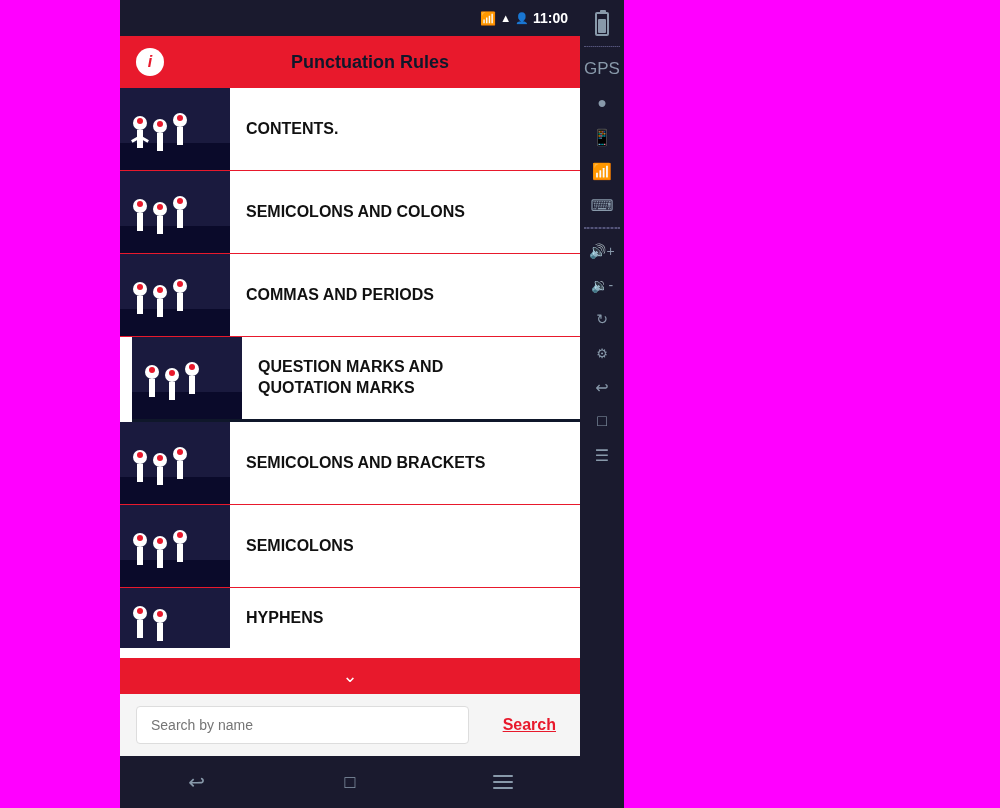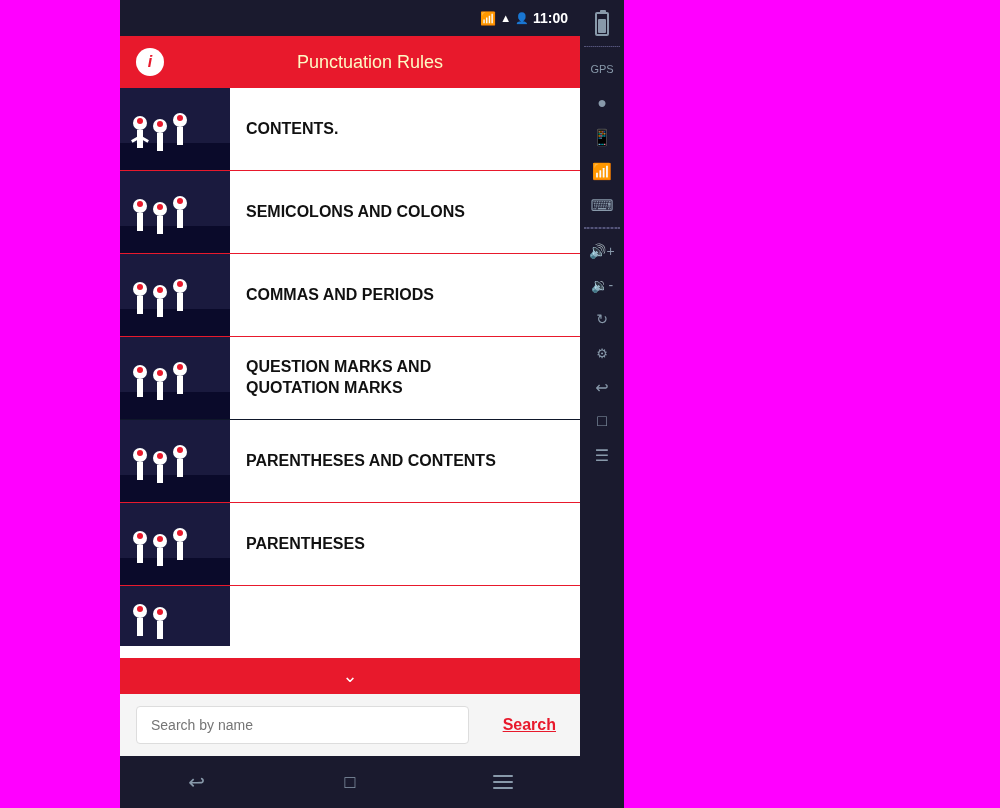--- a/index.html
+++ b/index.html
@@ -75,23 +75,23 @@
       justify-content: center;
       color: #e8192c;
       font-weight: bold;
       font-size: 16px;
       font-style: italic;
       margin-right: 12px;
       flex-shrink: 0;
     }
 
     .app-title {
-      color: #fef9c3;
+      color: #0f172a;
       font-size: 18px;
-      font-weight: normal;
+      font-weight: bold;
       flex: 1;
       text-align: center;
     }
 
     
     .content-list {
       flex: 1;
       background: white;
       overflow: hidden;
     }
@@ -349,21 +349,21 @@
             <rect x="37" y="45" width="6" height="18" fill="white"></rect>
             <circle cx="40" cy="36" r="3" fill="#e8192c"></circle>
             <circle cx="60" cy="32" r="7" fill="white"></circle>
             <rect x="57" y="39" width="6" height="18" fill="white"></rect>
             <circle cx="60" cy="30" r="3" fill="#e8192c"></circle>
           </svg>
         </div>
         <div class="list-item-text">COMMAS AND PERIODS</div>
       </div>
 
-      <div class="list-item" style="border-bottom: 1px solid #0f172a;">
+      <div class="list-item" style="border-bottom: 3px solid #0f172a; margin-left: 12px;">
         <div class="list-item-thumb">
           <svg class="thumb-svg" viewBox="0 0 110 82" xmlns="http://www.w3.org/2000/svg">
             <rect width="110" height="82" fill="#1a1a3e"></rect>
             <rect x="0" y="55" width="110" height="27" fill="#0a0a2a"></rect>
             <circle cx="20" cy="35" r="7" fill="white"></circle>
             <rect x="17" y="42" width="6" height="18" fill="white"></rect>
             <circle cx="20" cy="33" r="3" fill="#e8192c"></circle>
             <circle cx="40" cy="38" r="7" fill="white"></circle>
             <rect x="37" y="45" width="6" height="18" fill="white"></rect>
             <circle cx="40" cy="36" r="3" fill="#e8192c"></circle>
@@ -384,54 +384,55 @@
             <rect x="17" y="42" width="6" height="18" fill="white"></rect>
             <circle cx="20" cy="33" r="3" fill="#e8192c"></circle>
             <circle cx="40" cy="38" r="7" fill="white"></circle>
             <rect x="37" y="45" width="6" height="18" fill="white"></rect>
             <circle cx="40" cy="36" r="3" fill="#e8192c"></circle>
             <circle cx="60" cy="32" r="7" fill="white"></circle>
             <rect x="57" y="39" width="6" height="18" fill="white"></rect>
             <circle cx="60" cy="30" r="3" fill="#e8192c"></circle>
           </svg>
         </div>
-        <div class="list-item-text">PARENTHESES AND CONTENTS</div>
+        <div class="list-item-text">SEMICOLONS AND BRACKETS</div>
       </div>
 
       <div class="list-item">
         <div class="list-item-thumb">
           <svg class="thumb-svg" viewBox="0 0 110 82" xmlns="http://www.w3.org/2000/svg">
             <rect width="110" height="82" fill="#1a1a3e"></rect>
             <rect x="0" y="55" width="110" height="27" fill="#0a0a2a"></rect>
             <circle cx="20" cy="35" r="7" fill="white"></circle>
             <rect x="17" y="42" width="6" height="18" fill="white"></rect>
             <circle cx="20" cy="33" r="3" fill="#e8192c"></circle>
             <circle cx="40" cy="38" r="7" fill="white"></circle>
             <rect x="37" y="45" width="6" height="18" fill="white"></rect>
             <circle cx="40" cy="36" r="3" fill="#e8192c"></circle>
             <circle cx="60" cy="32" r="7" fill="white"></circle>
             <rect x="57" y="39" width="6" height="18" fill="white"></rect>
             <circle cx="60" cy="30" r="3" fill="#e8192c"></circle>
           </svg>
         </div>
-        <div class="list-item-text">PARENTHESES</div>
+        <div class="list-item-text">SEMICOLONS</div>
       </div>
 
       <div class="list-item" style="border-bottom: none; min-height: 60px; overflow: hidden;">
         <div class="list-item-thumb" style="height:60px;">
           <svg viewBox="0 0 110 60" width="110" height="60" xmlns="http://www.w3.org/2000/svg">
             <rect width="110" height="60" fill="#1a1a3e"></rect>
             <circle cx="20" cy="25" r="7" fill="white"></circle>
             <rect x="17" y="32" width="6" height="18" fill="white"></rect>
             <circle cx="20" cy="23" r="3" fill="#e8192c"></circle>
             <circle cx="40" cy="28" r="7" fill="white"></circle>
             <rect x="37" y="35" width="6" height="18" fill="white"></rect>
             <circle cx="40" cy="26" r="3" fill="#e8192c"></circle>
           </svg>
         </div>
+        <div class="list-item-text">HYPHENS</div>
       </div>
 
     </div>
 
     <div class="chevron-bar">
       <span class="chevron-down">⌄</span>
     </div>
 
     <div class="search-bar">
       <input type="text" class="search-input" placeholder="Search by name" style="">
@@ -456,21 +457,21 @@
       </div>
     </div>
   </div>
 
   <div class="right-sidebar">
     <div class="sidebar-icon">
       <div class="sidebar-battery"></div>
     </div>
     <div class="sidebar-divider"></div>
     <div class="sidebar-icon">
-      <span style="color:#8899aa;font-size:11px;text-align:center;line-height:1.1;">GPS</span>
+      <span style="color:#8899aa;font-size:17px;text-align:center;line-height:1.1;">GPS</span>
     </div>
     <div class="sidebar-icon">
       <span style="color:#8899aa;font-size:16px;">●</span>
     </div>
     <div class="sidebar-icon">
       <span style="color:#8899aa;font-size:16px;">📱</span>
     </div>
     <div class="sidebar-icon">
       <span style="color:#8899aa;font-size:16px;">📶</span>
     </div>

